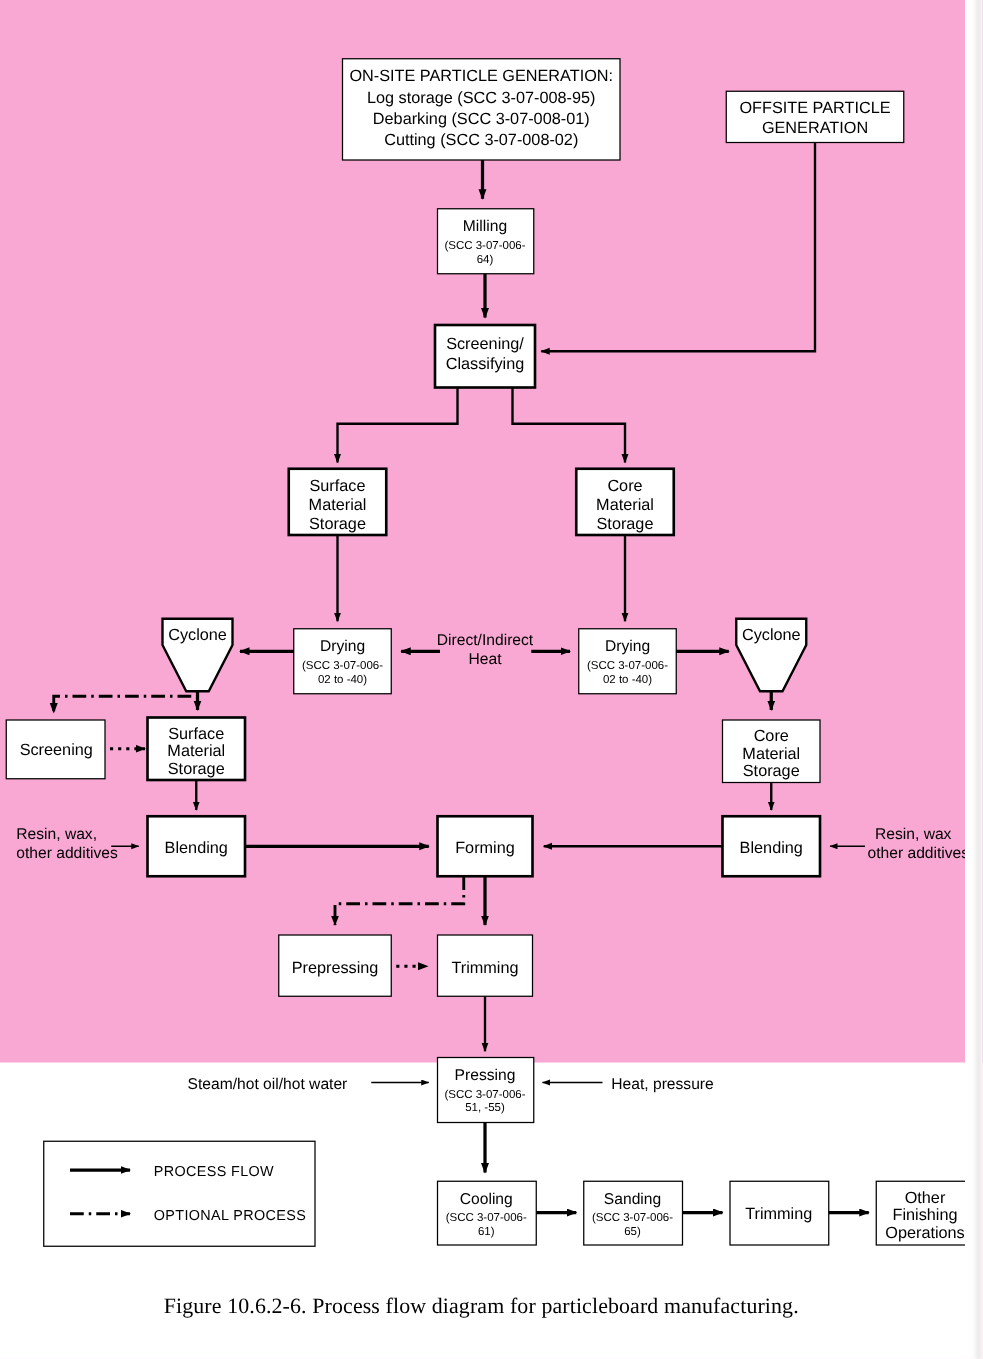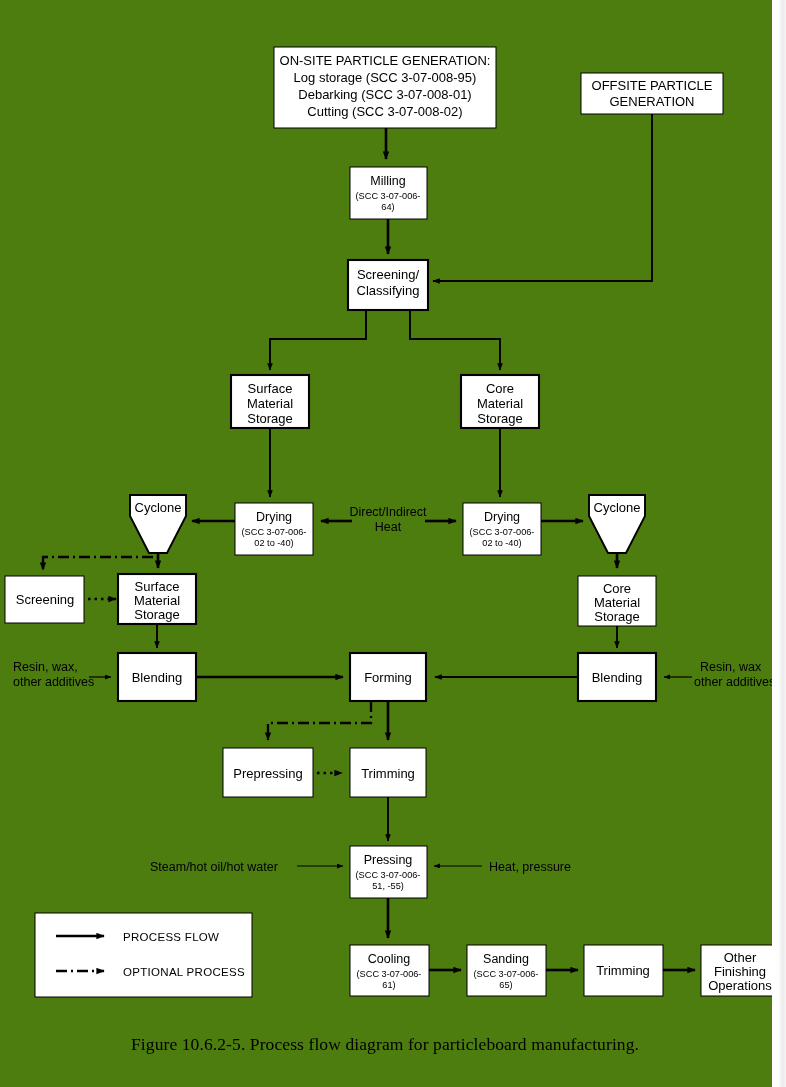--- a/index.html
+++ b/index.html
@@ -12,22 +12,22 @@
     width: 786px;
     height: 1087px;
     position: relative;
     overflow: hidden;
     font-family: "Liberation Sans", sans-serif;
   }
   #page {
     position: absolute;
     left: 0; top: 0;
     width: 786px;
-    height: 1087px;
-    background: #4d7c0f;
+    height: 850px;
+    background: #f9a8d4;
   }
   
   #page-edge-shade {
     position: absolute;
     top: 0;
     right: 0;
     width: 14px;
     height: 1087px;
     background: linear-gradient(to right, #ffffff 0%, #fdfdfd 45%, #eceaea 78%, #f7f6f6 100%);
     pointer-events: none;
@@ -347,16 +347,16 @@
       </g>
 
       <g>
         <path class="optional" d="M56,971 L104,971" marker-end="url(#ah-thick)"></path>
         <text class="legend-label" x="123" y="976" text-anchor="start">OPTIONAL PROCESS</text>
       </g>
     </g>
 
   </svg>
 
-  <div id="caption">Figure 10.6.2-5.  Process flow diagram for particleboard manufacturing.</div>
+  <div id="caption">Figure 10.6.2-6.  Process flow diagram for particleboard manufacturing.</div>
   <div id="page-edge-shade"></div>
 
 </div>
 
 </body></html>

